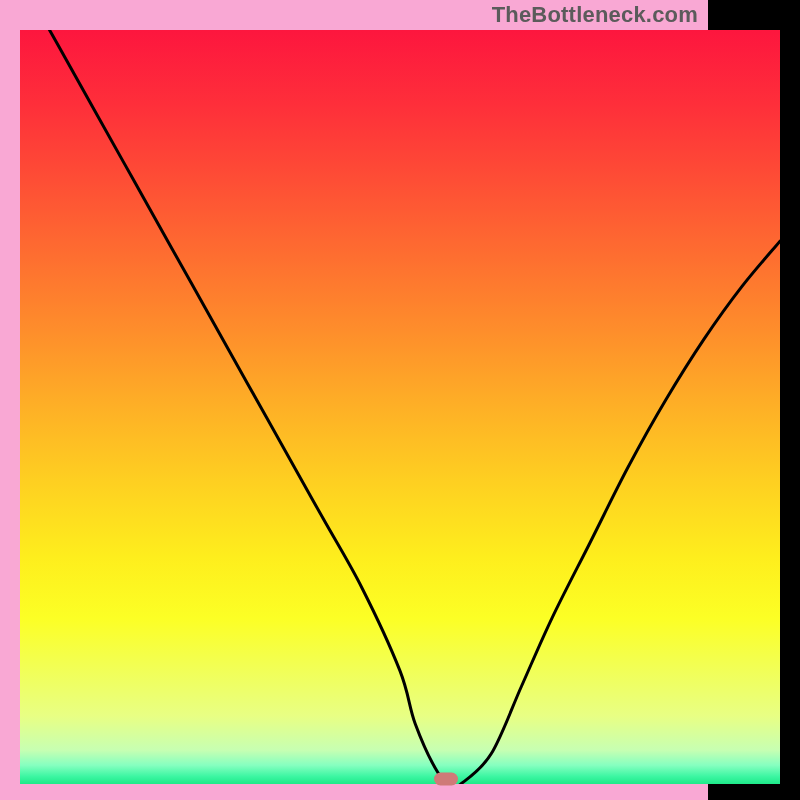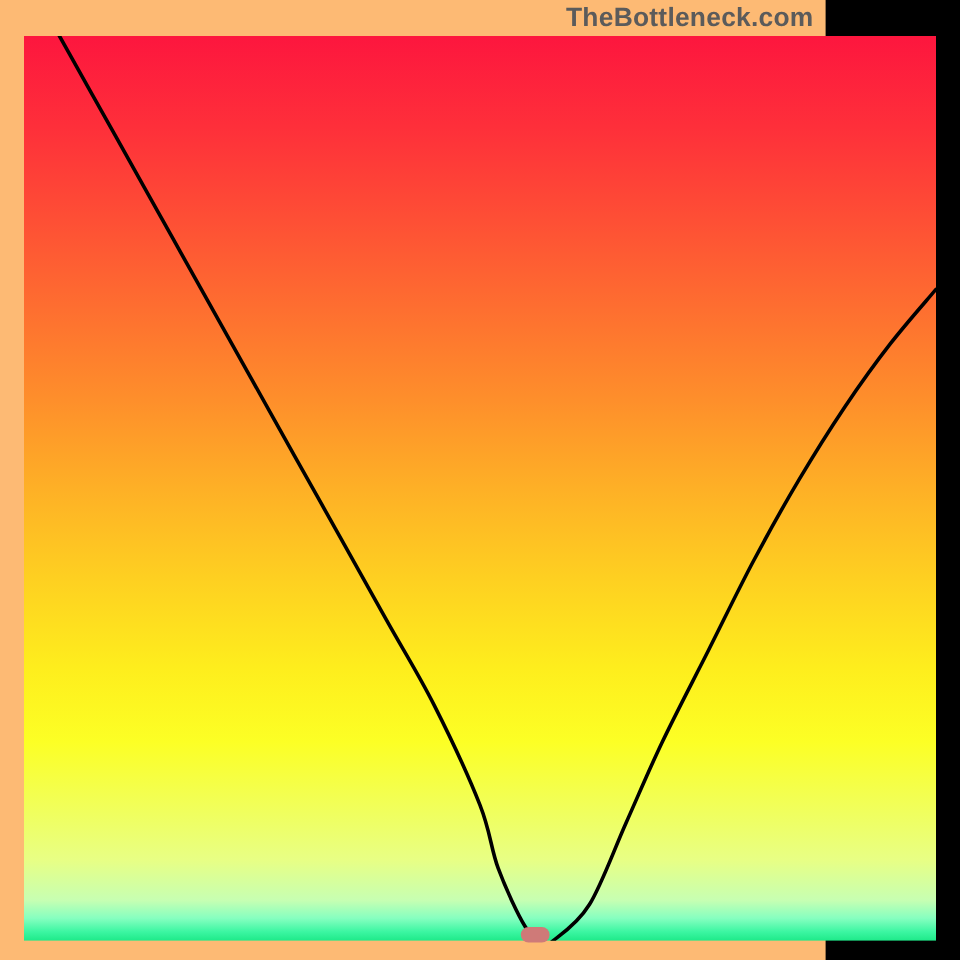--- a/index.html
+++ b/index.html
@@ -10,21 +10,22 @@
     background: #000;
     overflow: hidden;
     font-family: Arial, Helvetica, sans-serif;
   }
   .frame {
     position: absolute;
     top: 0;
     left: 0;
     width: 688px;
     height: 800px;
-    background: #fdba74;
+    background: #f9a8d4;
+    padding-left: 20px;
   }
   .watermark {
     position: absolute;
     top: 2px;
     right: 10px;
     color: #5b5b5b;
     font-size: 22px;
     font-weight: 600;
     letter-spacing: 0.2px;
     z-index: 3;

